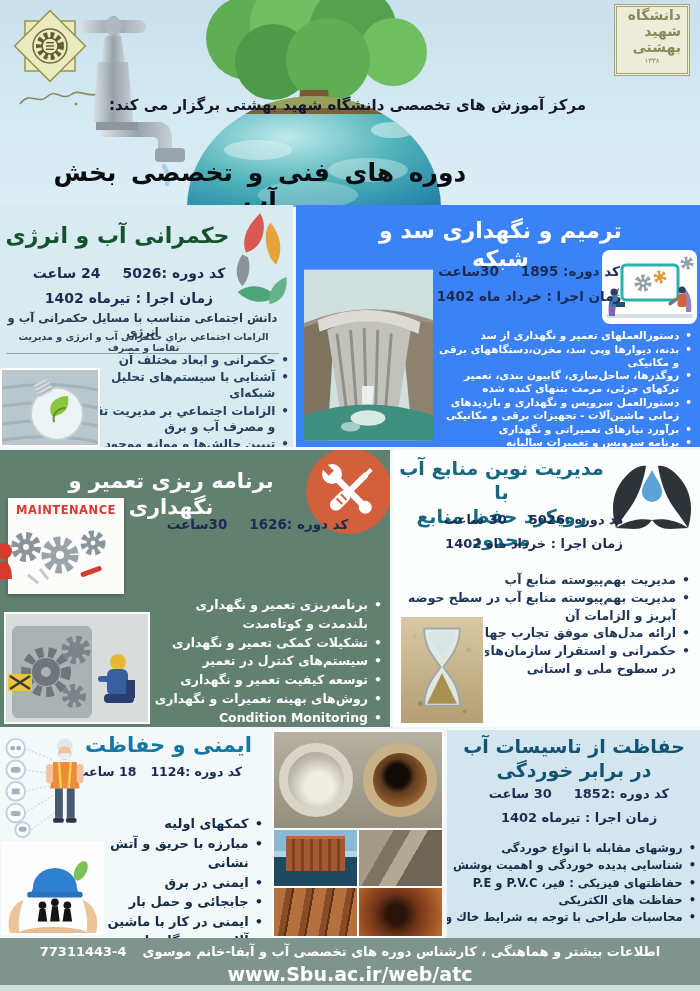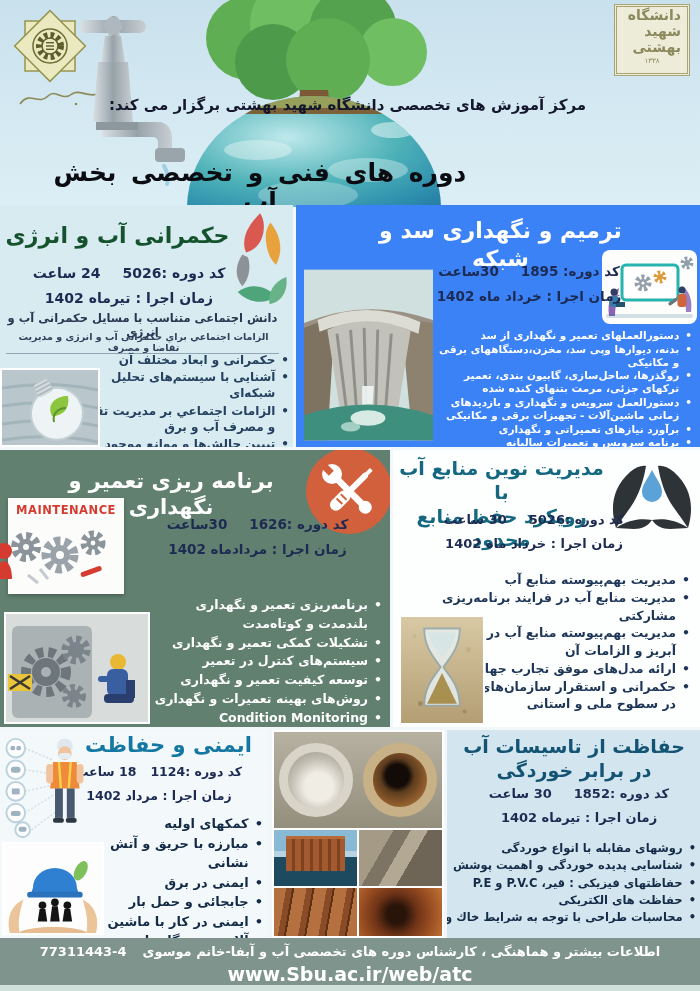--- a/index.html
+++ b/index.html
@@ -379,21 +379,20 @@
         <path d="M8,62 C8,50 12,44 16,44 C20,44 24,50 24,62 Z" fill="#d63b30"></path>
         <rect x="92" y="52" width="22" height="5" rx="2.5" fill="#d63b30" transform="rotate(-20 103 54)"></rect>
         <path d="M40,58 l10,8 M52,52 l8,10" stroke="#c4cbd0" stroke-width="3"></path>
       </svg>
     </div>
     <div id="plan-code" class="code-wrap">
       <div class="code-row">
         <span>کد دوره :1626</span>
         <span>30ساعت</span>
       </div>
-      <div class="time">زمان اجرا : مردادماه 1402</div>
     </div>
     <div id="plan-bullets" class="bullets">
       <div class="bl">
           <span>برنامه‌ریزی تعمیر و نگهداری بلندمدت و کوتاه‌مدت</span>
         </div>
       <div class="bl">
           <span>تشکیلات کمکی تعمیر و نگهداری</span>
         </div>
       <div class="bl">
           <span>سیستم‌های کنترل در تعمیر</span>
@@ -449,23 +448,20 @@
         <span>کد دوره :5026</span>
         <span>30 ساعت</span>
       </div>
       <div class="time">زمان اجرا : خرداد ماه 1402</div>
     </div>
     <div id="water-bullets" class="bullets">
       <div class="bl">
           <span>مدیریت بهم‌پیوسته منابع آب</span>
         </div>
       <div class="bl">
-          <span>مدیریت منابع آب در فرایند برنامه‌ریزی مشارکتی</span>
-        </div>
-      <div class="bl">
           <span>مدیریت بهم‌پیوسته منابع آب در سطح حوضه آبریز و الزامات آن</span>
         </div>
       <div class="bl">
           <span>ارائه مدل‌های موفق تجارب جهانی</span>
         </div>
       <div class="bl">
           <span>حکمرانی و استقرار سازمان‌های حوضه آبریز در سطوح ملی و استانی</span>
         </div>
     </div>
     <div id="hourglass-photo" class="photo">
@@ -488,21 +484,20 @@
     </div>
   </div>
 
   <div id="card-safety" class="card">
     <div id="safety-title" class="card-title">ایمنی و حفاظت</div>
     <div id="safety-code" class="code-wrap">
       <div class="code-row" style="gap:14px">
         <span>کد دوره :1124</span>
         <span>18 ساعت</span>
       </div>
-      <div class="time">زمان اجرا : مرداد 1402</div>
     </div>
     <div id="ppe-illus">
       <svg width="108" height="104" viewBox="0 0 110 105">
         <g stroke="#cfe0e8" stroke-width="1.5" stroke-dasharray="2 2">
           <path d="M23,14 L52,26"></path>
             <path d="M23,36 L50,40"></path>
             <path d="M23,58 L50,52"></path>
           <path d="M23,80 L52,62"></path>
             <path d="M30,97 L56,78"></path>
         </g>

